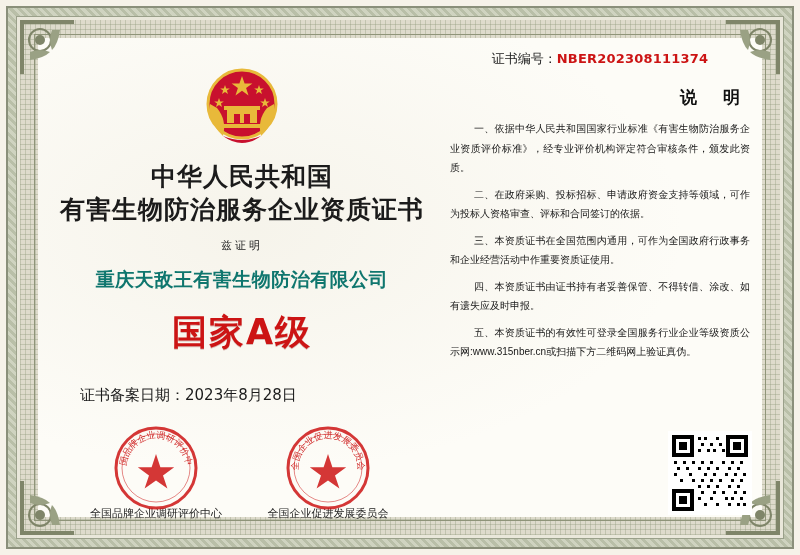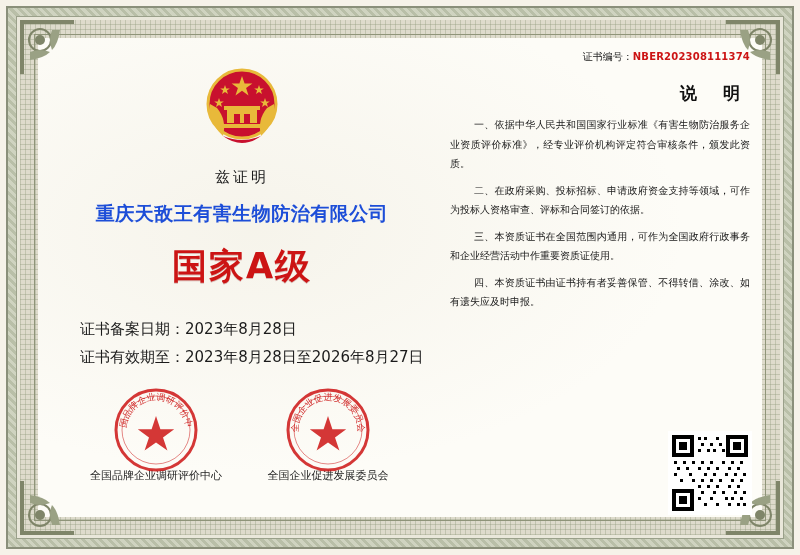--- a/index.html
+++ b/index.html
@@ -110,33 +110,33 @@
   }
   .title-line {
     font-family: "DejaVu Sans", "Liberation Sans", sans-serif;
     font-weight: bold;
     font-size: 25px;
     letter-spacing: 1px;
     line-height: 1.32;
   }
   .sub-attest {
     text-align: center;
-    font-size: 15px;
+    font-size: 11px;
     font-family: "DejaVu Sans", "Liberation Sans", sans-serif;
     margin-top: 12px;
     letter-spacing: 3px;
     color: #1b1b1b;
   }
   .company {
     text-align: center;
     font-size: 19px;
     font-family: "DejaVu Sans", "Liberation Sans", sans-serif;
     font-weight: bold;
     margin-top: 14px;
-    color: #1d4ed8;
+    color: #0f766e;
     letter-spacing: 0.5px;
   }
   .grade {
     text-align: center;
     font-size: 35px;
     font-family: "DejaVu Sans", "Liberation Sans", sans-serif;
     font-weight: bold;
     color: #cc1414;
     margin-top: 16px;
     letter-spacing: 2px;
@@ -167,22 +167,22 @@
   }
   .seal-caption {
     font-size: 11px;
     font-family: "DejaVu Sans", "Liberation Sans", sans-serif;
     color: #222;
     margin-top: -8px;
   }
 
   
   .cert-no {
-    text-align: right;
-    font-size: 10px;
+    text-align: center;
+    font-size: 13px;
     font-family: "DejaVu Sans", "Liberation Sans", sans-serif;
     color: #222;
     margin-top: 6px;
     white-space: nowrap;
   }
   .cert-no .num { color: #cc1414; font-weight: bold; letter-spacing: 0.2px; }
   .notes-title {
     text-align: right;
     font-size: 17px;
     font-family: "DejaVu Sans", "Liberation Sans", sans-serif;
@@ -294,33 +294,34 @@
             <polygon points="32,27 33.2,30.4 36.8,30.4 33.9,32.6 35,36 32,33.9 29,36 30.1,32.6 27.2,30.4 30.8,30.4" fill="#e8b93a"></polygon>
             <polygon points="66,27 67.2,30.4 70.8,30.4 67.9,32.6 69,36 66,33.9 63,36 64.1,32.6 61.2,30.4 64.8,30.4" fill="#e8b93a"></polygon>
             <polygon points="26,40 27.2,43.4 30.8,43.4 27.9,45.6 29,49 26,46.9 23,49 24.1,45.6 21.2,43.4 24.8,43.4" fill="#e8b93a"></polygon>
             <polygon points="72,40 73.2,43.4 76.8,43.4 73.9,45.6 75,49 72,46.9 69,49 70.1,45.6 67.2,43.4 70.8,43.4" fill="#e8b93a"></polygon>
 
             <path d="M30 78 Q49 86 68 78 Q49 92 30 78 Z" fill="#c8102e"></path>
           </svg>
         </div>
       </div>
 
+      <div class="title-block">
+        <div class="title-line">中华人民共和国</div>
+        <div class="title-line">有害生物防治服务企业资质证书</div>
+      </div>
 
       <div class="sub-attest">兹证明</div>
 
       <div class="company">重庆天敌王有害生物防治有限公司</div>
 
       <div class="grade">国家A级</div>
 
       <div class="dates">
         <div class="row">
           <span>证书备案日期：</span><span>2023年8月28日</span>
-        </div>
-        <div class="row">
-          <span>证书有效期至：</span><span>2023年8月28日至2026年8月27日</span>
         </div>
       </div>
 
       <div class="seals">
         <div class="seal-unit">
           <div class="seal">
             <svg width="92" height="92" viewBox="0 0 92 92">
               <circle cx="46" cy="46" r="40" fill="none" stroke="#cc1414" stroke-width="3" opacity="0.85"></circle>
               <circle cx="46" cy="46" r="34" fill="none" stroke="#cc1414" stroke-width="1" opacity="0.5"></circle>
               <polygon points="46,32 50.4,45.2 64.2,45.2 53.0,53.4 57.4,66.6 46,58.4 34.6,66.6 39.0,53.4 27.8,45.2 41.6,45.2" fill="#cc1414" opacity="0.85"></polygon>
@@ -353,20 +354,21 @@
       <div class="cert-no">
         <span>证书编号：</span><span class="num">NBER202308111374</span>
       </div>
 
       <div class="notes-title">说  明</div>
 
       <div class="note">一、依据中华人民共和国国家行业标准《有害生物防治服务企业资质评价标准》，经专业评价机构评定符合审核条件，颁发此资质。</div>
       <div class="note">二、在政府采购、投标招标、申请政府资金支持等领域，可作为投标人资格审查、评标和合同签订的依据。</div>
       <div class="note">三、本资质证书在全国范围内通用，可作为全国政府行政事务和企业经营活动中作重要资质证使用。</div>
       <div class="note">四、本资质证书由证书持有者妥善保管、不得转借、涂改、如有遗失应及时申报。</div>
+      <div class="note">五、本资质证书的有效性可登录全国服务行业企业等级资质公示网:www.315nber.cn或扫描下方二维码网上验证真伪。</div>
 
       <div class="qr-wrap">
         <svg class="qr" width="84" height="84" viewBox="0 0 84 84">
           <rect width="84" height="84" fill="#ffffff"></rect>
           <g fill="#000000">
             <rect x="4" y="4" width="22" height="22"></rect>
             <rect x="8" y="8" width="14" height="14" fill="#ffffff"></rect>
             <rect x="11" y="11" width="8" height="8"></rect>
             <rect x="58" y="4" width="22" height="22"></rect>
             <rect x="62" y="8" width="14" height="14" fill="#ffffff"></rect>

